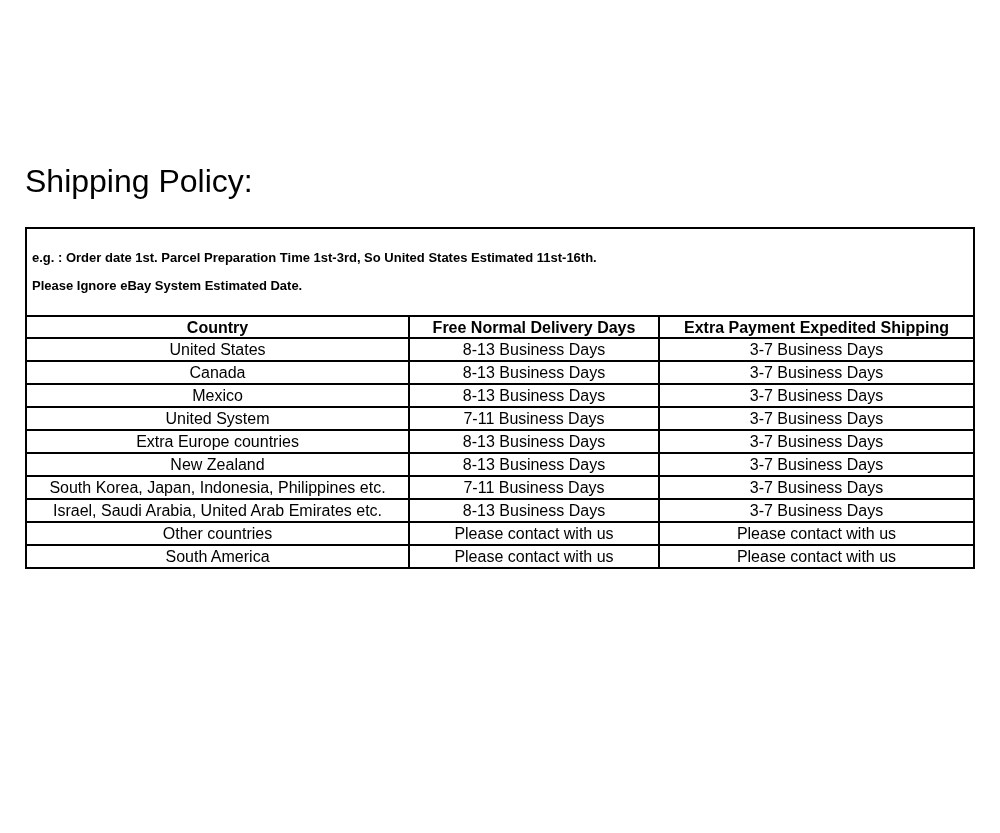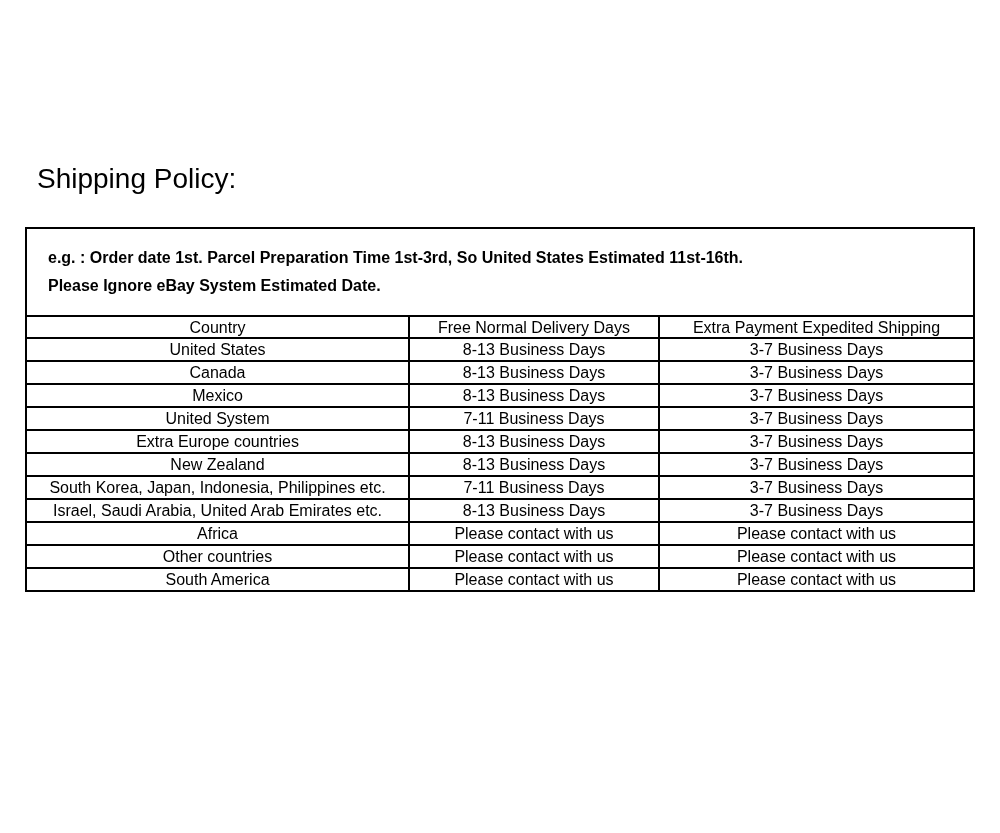--- a/index.html
+++ b/index.html
@@ -12,25 +12,24 @@
     overflow: hidden;
   }
   .page {
     position: relative;
     width: 1000px; height: 833px;
     background: #ffffff;
   }
   .page-title {
     position: absolute;
     left: 25px; top: 163px;
-    font-size: 28px;
+    font-size: 32px;
     font-weight: 400;
     letter-spacing: 0px;
     white-space: nowrap;
-    margin-left: 12px;
   }
   .policy-table-wrap {
     position: absolute;
     left: 25px; top: 227px;
     width: 948px;
   }
   table.policy-table {
     border-collapse: collapse;
     table-layout: fixed;
     width: 948px;
@@ -43,28 +42,28 @@
     vertical-align: middle;
     font-size: 16px;
     line-height: 19px;
     height: 23px;
     white-space: nowrap;
     overflow: hidden;
   }
   table.policy-table td.note-cell {
     height: 88px;
     text-align: left;
-    padding: 6px 6px 6px 21px;
+    padding: 6px 6px 6px 5px;
     font-weight: 700;
-    font-size: 16px;
+    font-size: 13px;
     line-height: 28px;
   }
   .note-line { white-space: nowrap; }
   table.policy-table th {
-    font-weight: 400;
+    font-weight: 700;
     height: 22px;
   }
   .col-country   { width: 383px; }
   .col-normal    { width: 250px; }
   .col-expedited { width: 315px; }
 </style>
 </head>
 <body>
 
 <div class="page">
@@ -126,25 +125,20 @@
             <td>South Korea, Japan, Indonesia, Philippines etc.</td>
             <td>7-11 Business Days</td>
             <td>3-7 Business Days</td>
           </tr>
           <tr>
             <td>Israel, Saudi Arabia, United Arab Emirates etc.</td>
             <td>8-13 Business Days</td>
             <td>3-7 Business Days</td>
           </tr>
           <tr>
-            <td>Africa</td>
-            <td>Please contact with us</td>
-            <td>Please contact with us</td>
-          </tr>
-          <tr>
             <td>Other countries</td>
             <td>Please contact with us</td>
             <td>Please contact with us</td>
           </tr>
           <tr>
             <td>South America</td>
             <td>Please contact with us</td>
             <td>Please contact with us</td>
           </tr>
         </tbody>

